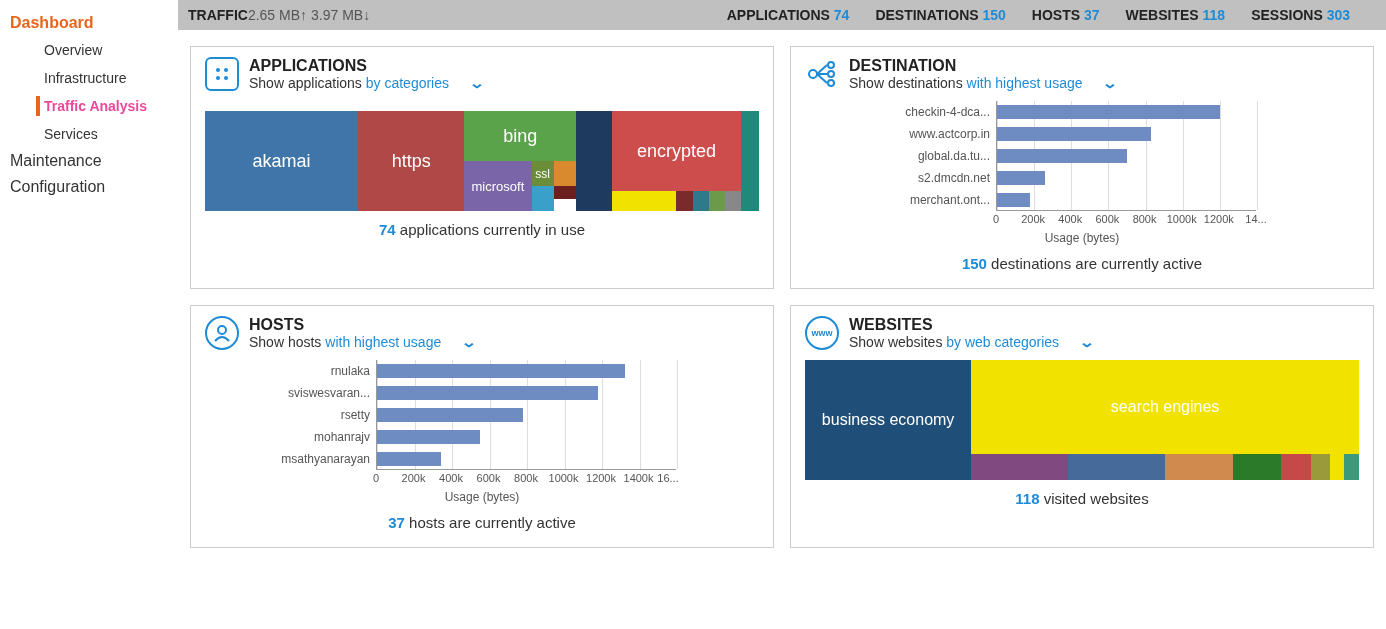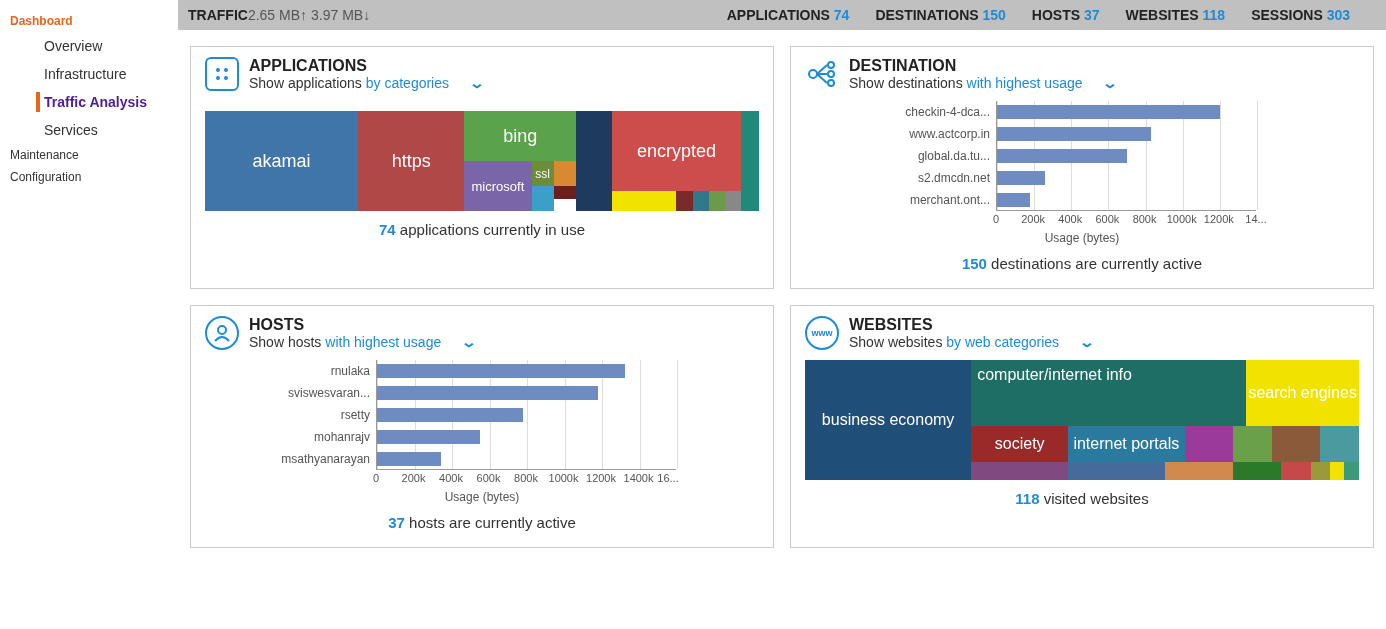--- a/index.html
+++ b/index.html
@@ -14,36 +14,36 @@
     display: flex;
     width: 1386px;
     min-height: 629px;
   }
   
   .sidebar {
     width: 178px;
     padding: 10px 0 0 10px;
   }
   .nav-section {
-    font-size: 12px;
+    font-size: 16px;
     padding: 4px 0;
     cursor: pointer;
   }
   .nav-section.orange {
     color: #e8651e;
     font-weight: bold;
   }
   .nav-item {
     font-size: 14px;
     padding: 6px 0 6px 34px;
     cursor: pointer;
     position: relative;
   }
   .nav-item.active {
-    color: #4c1d95;
+    color: #ec4899;
     font-weight: bold;
   }
   .nav-item.active::before {
     content:"";
     position:absolute;
     left:26px; top:4px; bottom:4px;
     width:4px;
     background:#e8651e;
   }
   
@@ -431,30 +431,21 @@
               <span>Show websites </span><span class="link">by web categories</span>
               <span class="chev">⌄</span>
             </div>
           </div>
         </div>
 
         <div class="treemap-web">
           <div class="tm-cell" style="flex:30;background:#1f4e79">business economy</div>
           <div class="tm-col" style="flex:70">
             <div class="tm-row" style="flex:55">
-              <div class="tm-cell" style="flex:28;background:#1f6e66;text-align:left;padding:6px;align-items:flex-start;justify-content:flex-start">computer/internet info</div>
               <div class="tm-cell" style="flex:12;background:#f2e200;color:#fff">search engines</div>
-            </div>
-            <div class="tm-row" style="flex:30">
-              <div class="tm-cell" style="flex:20;background:#9a2a2a">society</div>
-              <div class="tm-cell" style="flex:24;background:#2a7aa0">internet portals</div>
-              <div class="tm-cell" style="flex:10;background:#9a3a9a"></div>
-              <div class="tm-cell" style="flex:8;background:#6aa04a"></div>
-              <div class="tm-cell" style="flex:10;background:#8a5a3a"></div>
-              <div class="tm-cell" style="flex:8;background:#4a9aa0"></div>
             </div>
             <div class="tm-row" style="flex:15">
               <div class="tm-cell" style="flex:20;background:#804a80"></div>
               <div class="tm-cell" style="flex:20;background:#466a9a"></div>
               <div class="tm-cell" style="flex:14;background:#d08a4e"></div>
               <div class="tm-cell" style="flex:10;background:#2a7a2a"></div>
               <div class="tm-cell" style="flex:6;background:#c64848"></div>
               <div class="tm-cell" style="flex:4;background:#9a9a3a"></div>
               <div class="tm-cell" style="flex:3;background:#f2e200"></div>
               <div class="tm-cell" style="flex:3;background:#3a9a7a"></div>

